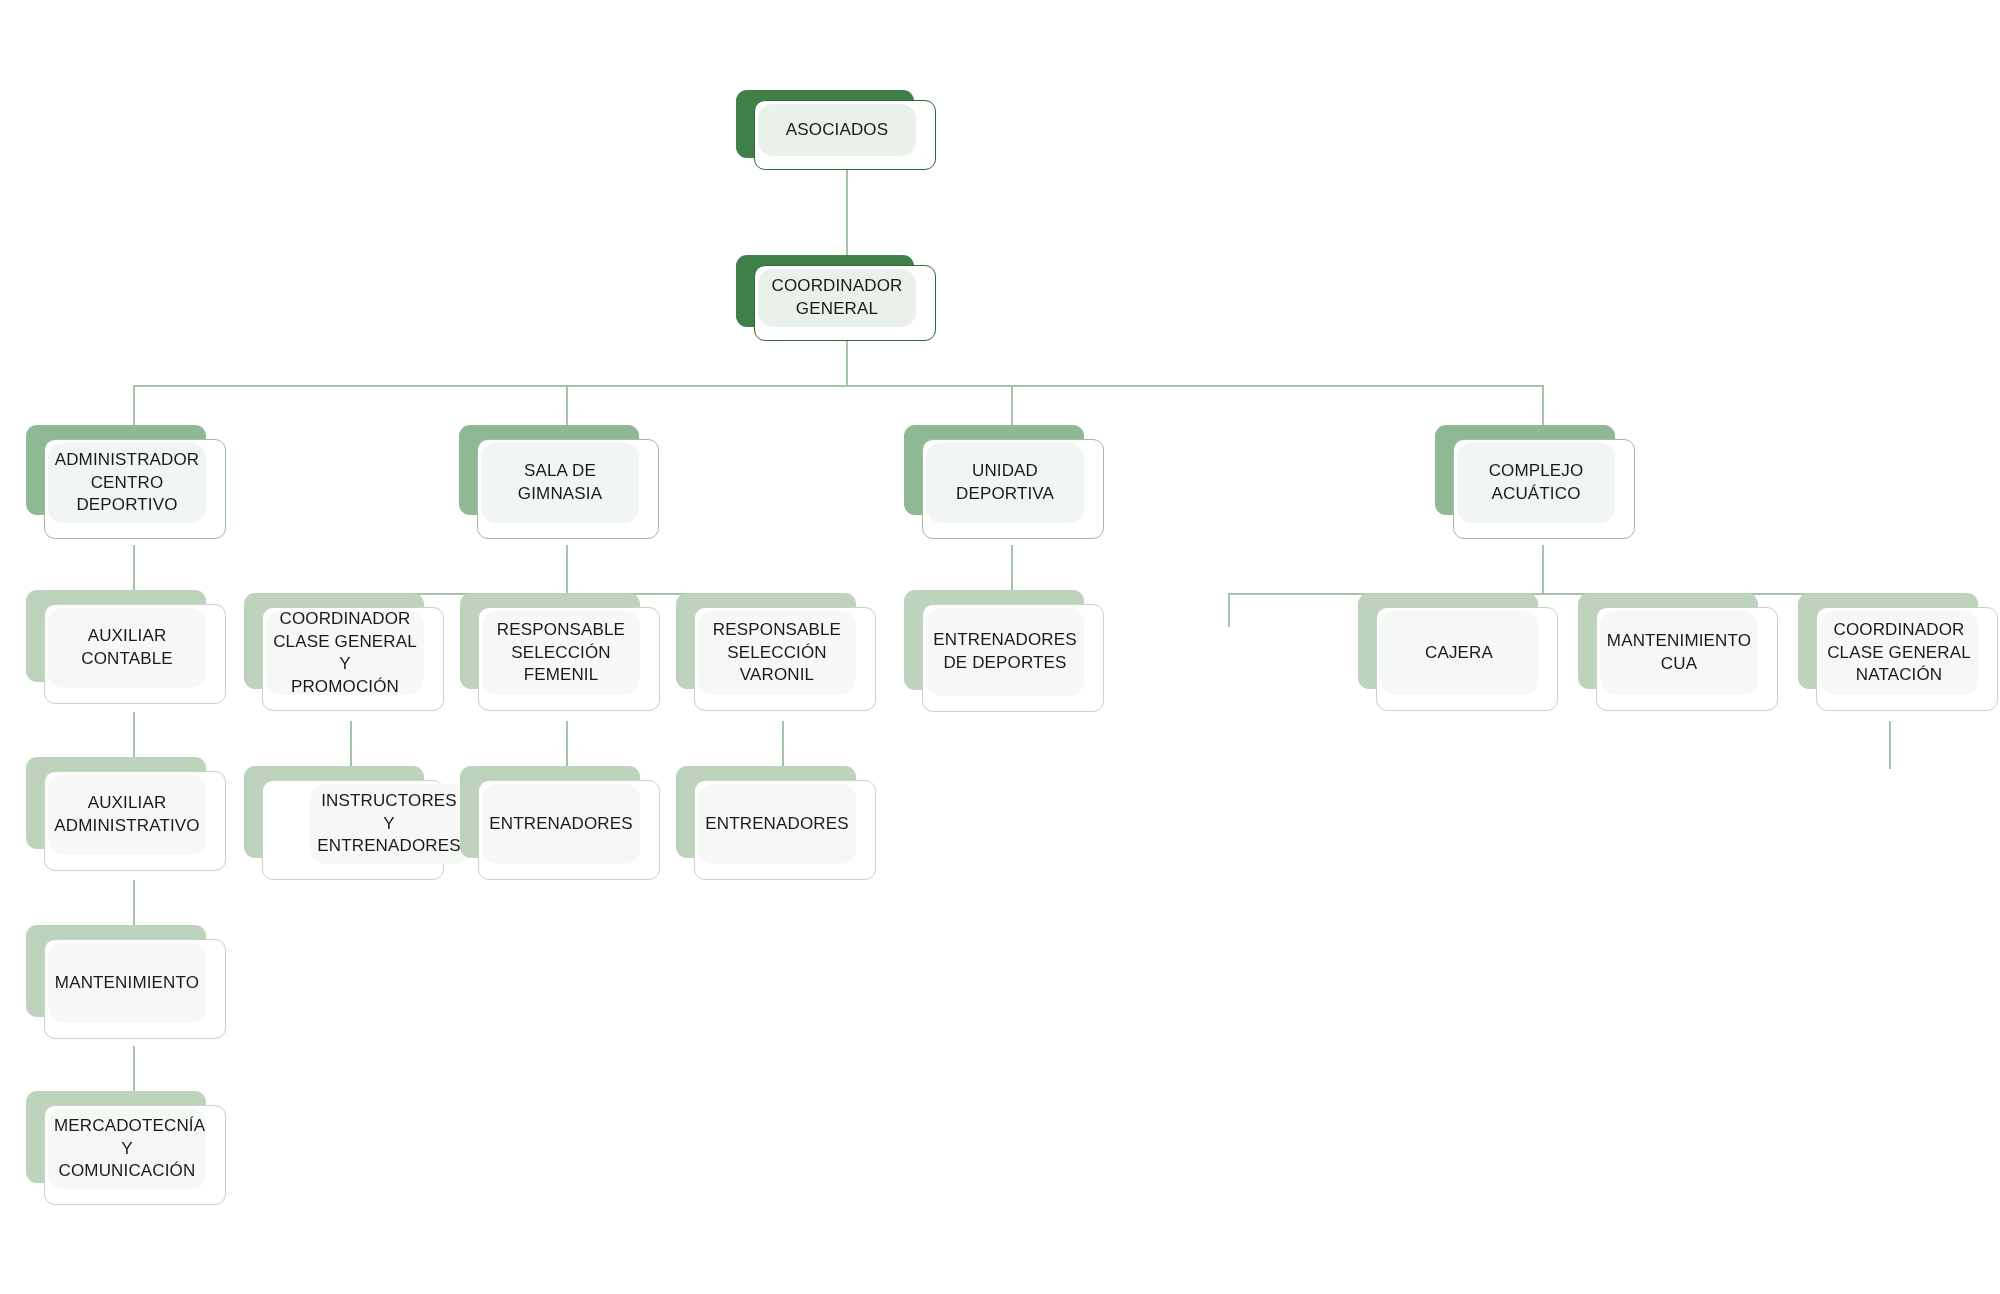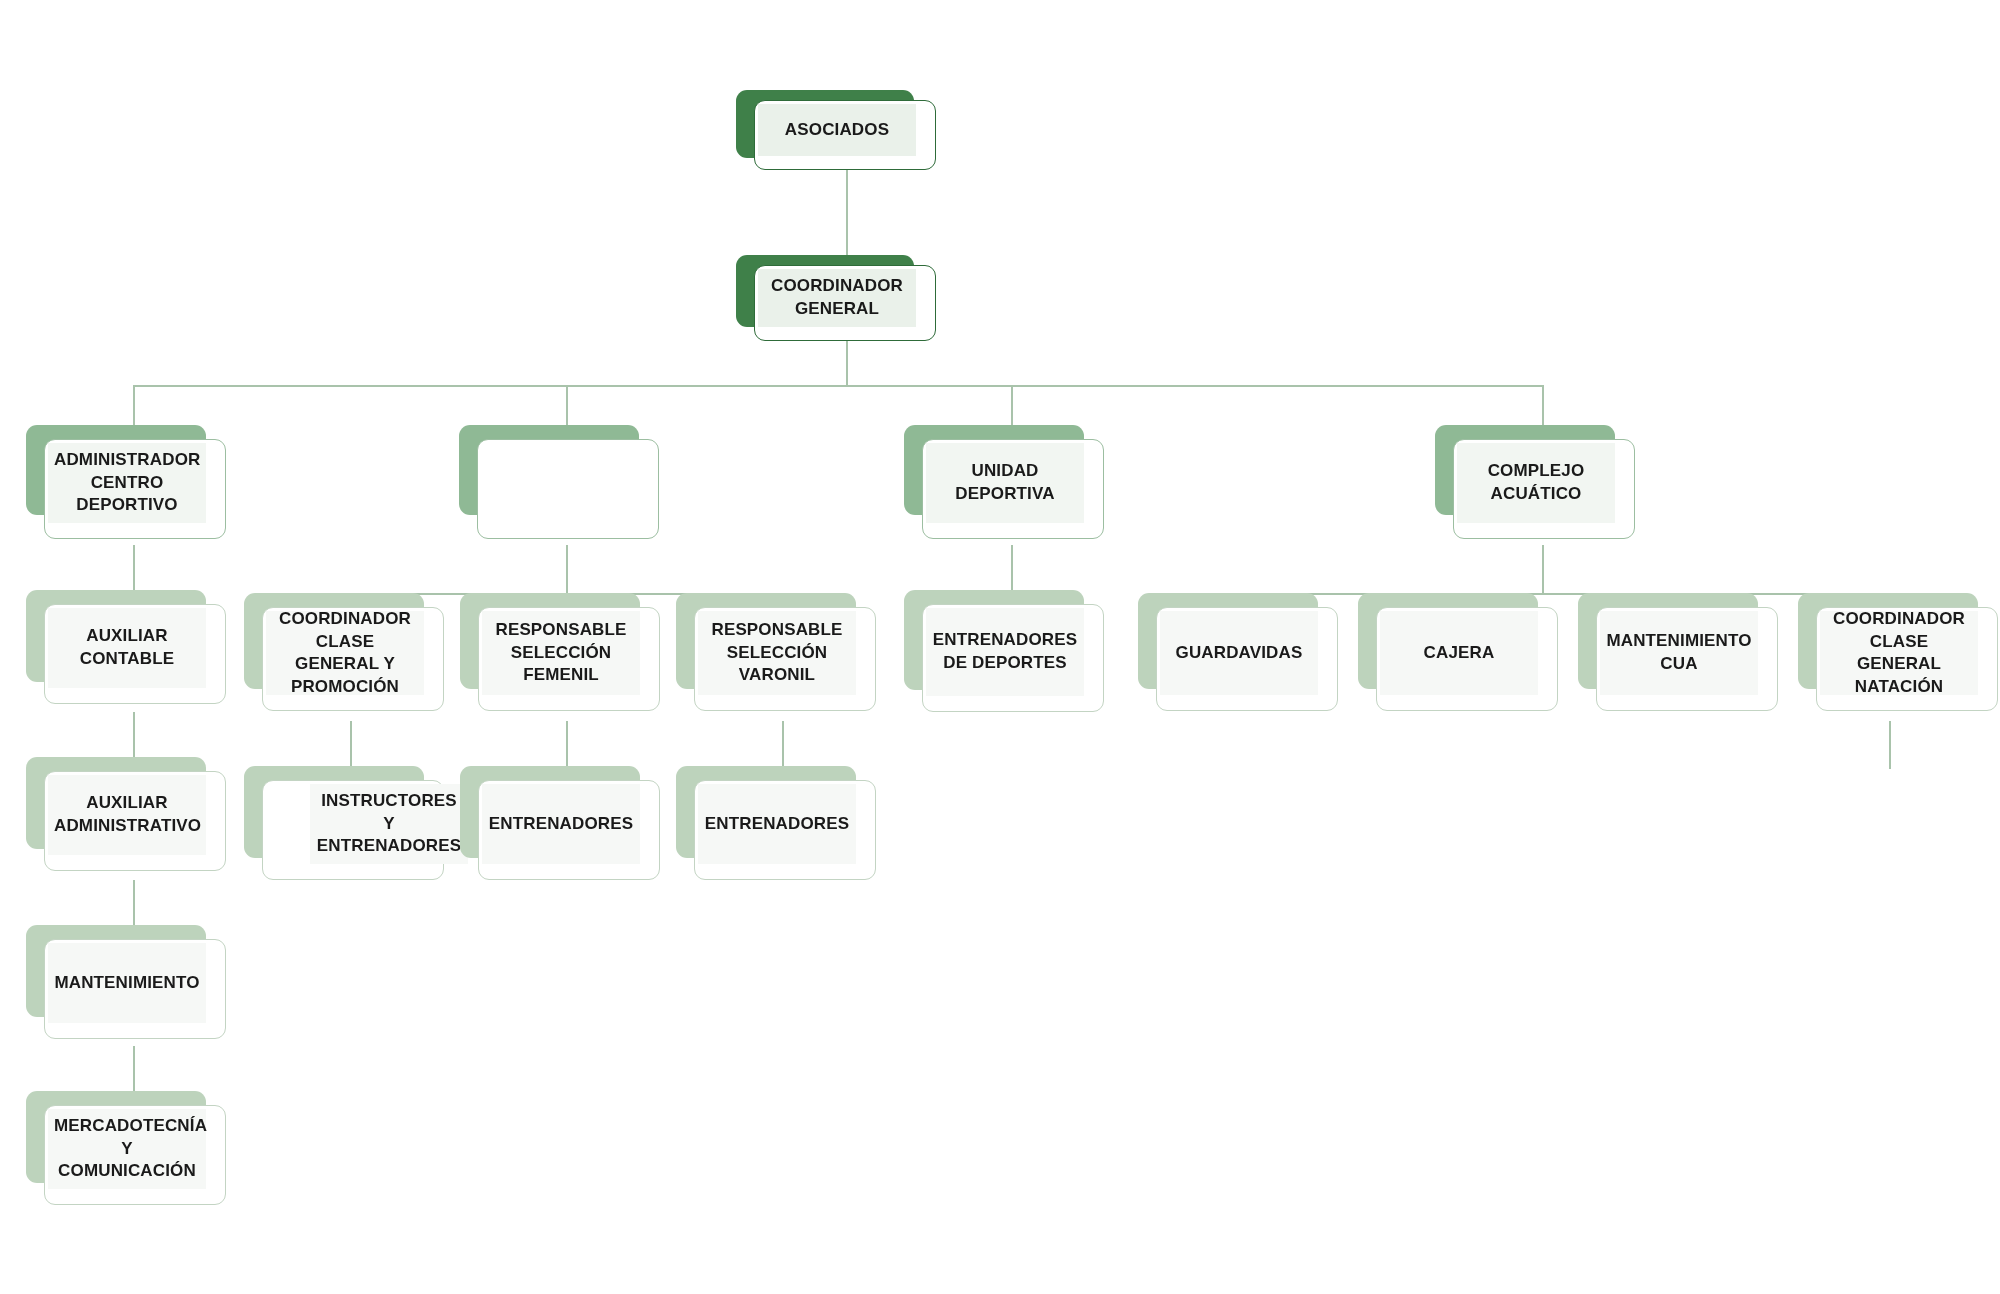--- a/index.html
+++ b/index.html
@@ -45,22 +45,21 @@
     position: absolute;
     background: #ffffff;
     border: 1.6px solid #b9cdba;
     border-radius: 11px;
     box-sizing: border-box;
   }
   
   .node .inner {
     position: absolute;
     background: #f4f7f4;
-    border-radius: 0;
-    font-weight: bold;
+    border-radius: 15px;
   }
   .node .label {
     position: absolute;
     left: 0;
     right: 0;
     top: 50%;
     transform: translateY(-50%);
     text-align: center;
     color: #1a1a1a;
     font-size: 17px;
@@ -147,20 +146,24 @@
     <div class="inner" style="left:22px; top:18px; width:158px; height:80px;">
       <div class="label">ADMINISTRADOR
 CENTRO
 DEPORTIVO</div>
     </div>
   </div>
 
   <div class="node lvl-2" style="left:459px; top:425px; width:200px; height:120px;">
     <div class="plate" style="width:180px; height:90px;"></div>
     <div class="card" style="left:18px; top:14px; width:182px; height:100px;"></div>
+    <div class="inner" style="left:22px; top:18px; width:158px; height:80px;">
+      <div class="label">SALA DE
+GIMNASIA</div>
+    </div>
   </div>
 
   <div class="node lvl-2" style="left:1435px; top:425px; width:200px; height:120px;">
     <div class="plate" style="width:180px; height:90px;"></div>
     <div class="card" style="left:18px; top:14px; width:182px; height:100px;"></div>
     <div class="inner" style="left:22px; top:18px; width:158px; height:80px;">
       <div class="label">COMPLEJO
 ACUÁTICO</div>
     </div>
   </div>
@@ -267,27 +270,20 @@
 
   <div class="node lvl-3" style="left:904px; top:590px; width:200px; height:134px;">
     <div class="plate" style="width:180px; height:100px;"></div>
     <div class="card" style="left:18px; top:14px; width:182px; height:108px;"></div>
     <div class="inner" style="left:22px; top:18px; width:158px; height:88px;">
       <div class="label">ENTRENADORES
 DE DEPORTES</div>
     </div>
   </div>
 
-  <div class="node lvl-3" style="left:1138px; top:593px; width:200px; height:128px;">
-    <div class="plate" style="width:180px; height:96px;"></div>
-    <div class="card" style="left:18px; top:14px; width:182px; height:104px;"></div>
-    <div class="inner" style="left:22px; top:18px; width:158px; height:84px;">
-      <div class="label">GUARDAVIDAS</div>
-    </div>
-  </div>
 
   <div class="node lvl-3" style="left:1358px; top:593px; width:167px; height:128px;">
     <div class="plate" style="width:180px; height:96px;"></div>
     <div class="card" style="left:18px; top:14px; width:182px; height:104px;"></div>
     <div class="inner" style="left:22px; top:18px; width:158px; height:84px;">
       <div class="label">CAJERA</div>
     </div>
   </div>
 
   <div class="node lvl-3" style="left:1578px; top:593px; width:200px; height:128px;">

